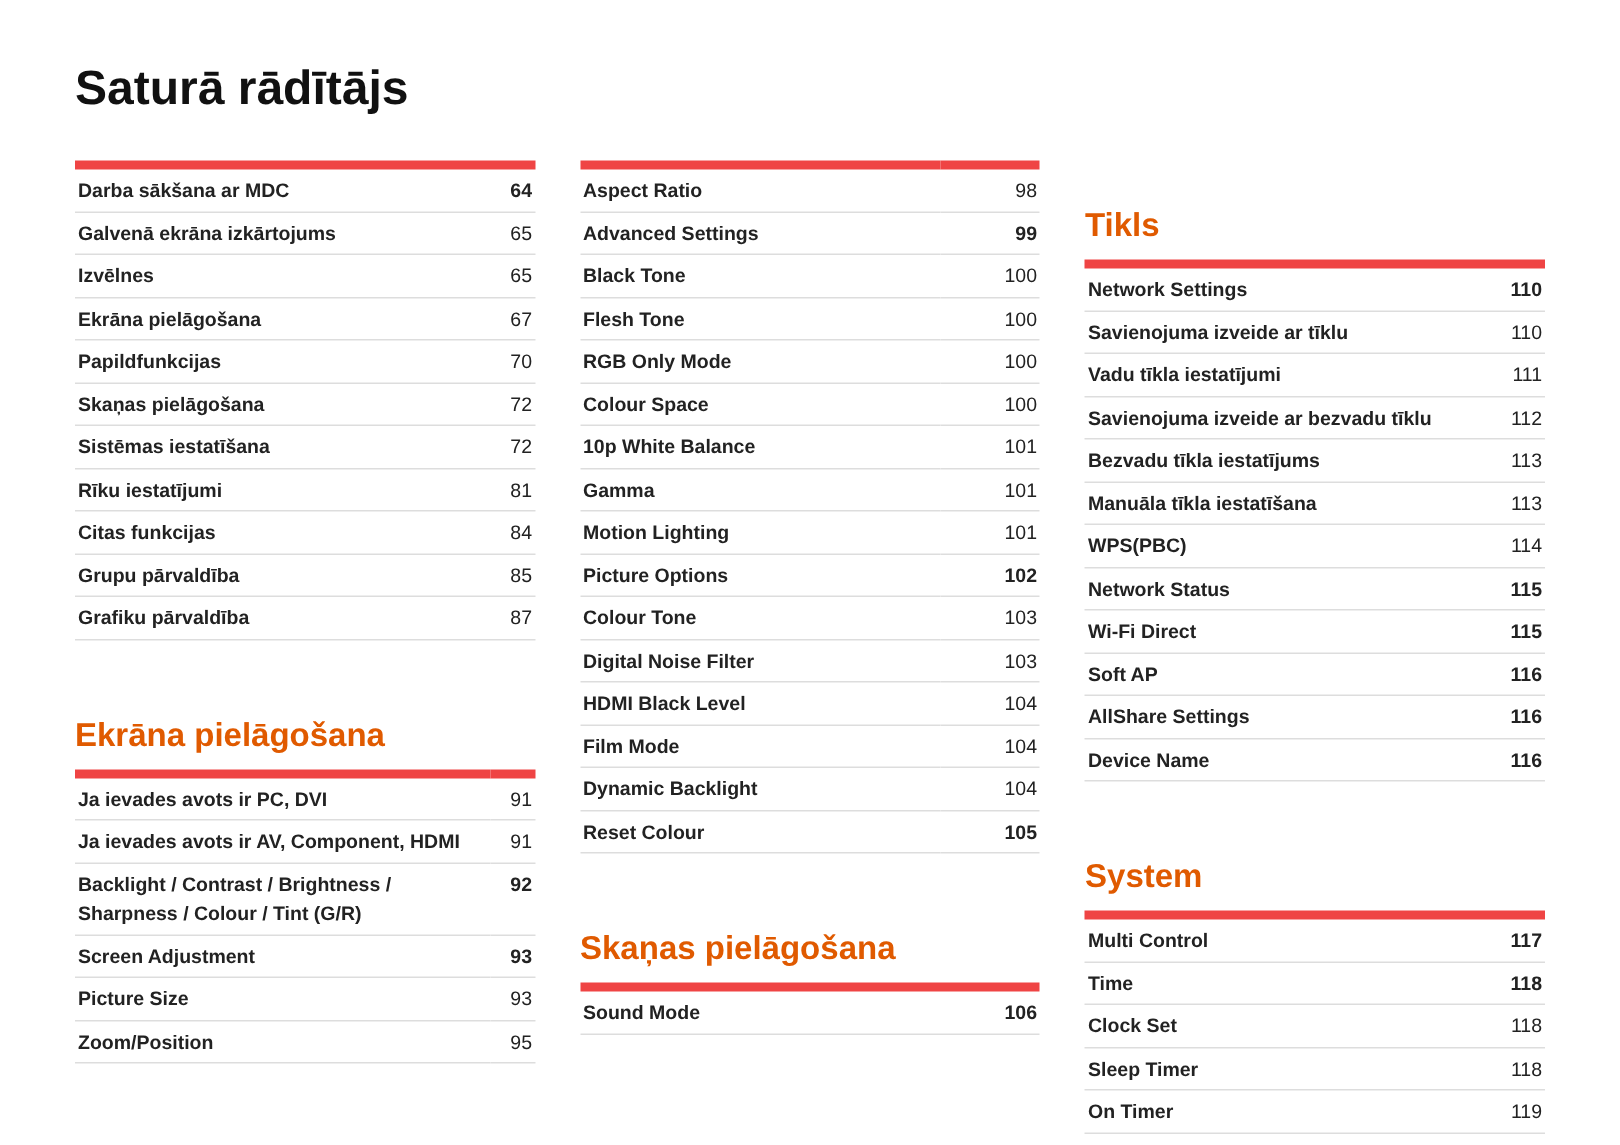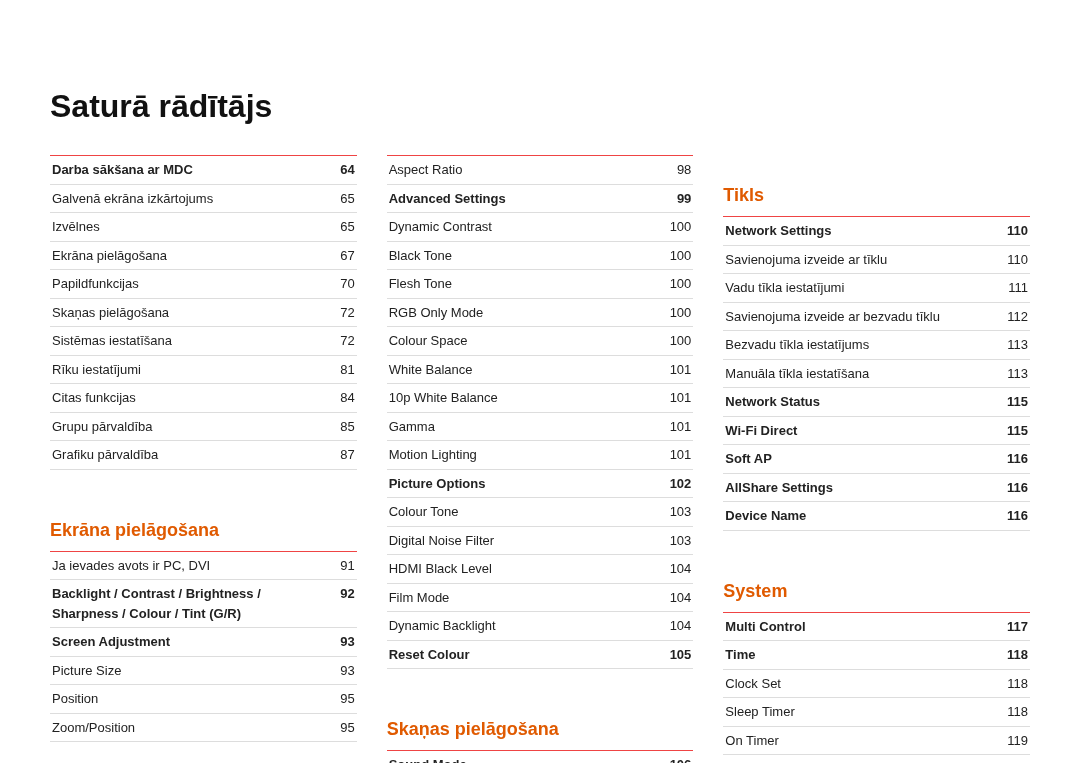--- a/index.html
+++ b/index.html
@@ -11,64 +11,64 @@
       padding: 40px 50px;
       width: 1080px;
       min-height: 763px;
     }
 
     h1.main-title {
       font-size: 32px;
       font-weight: bold;
       margin-bottom: 30px;
       color: #111;
-      margin-top: 48px;
     }
 
     .columns {
       display: flex;
       gap: 0;
       align-items: flex-start;
     }
 
     .col {
       flex: 1;
       padding-right: 30px;
     }
     .col:last-child { padding-right: 0; }
 
     .section-title {
-      font-size: 18px;
+      font-size: 22px;
       font-weight: bold;
       color: #e05a00;
       margin-bottom: 10px;
       margin-top: 30px;
     }
 
     .toc-table {
       width: 100%;
       border-collapse: collapse;
     }
 
     .toc-table tr {
       border-bottom: 1px solid #ddd;
     }
 
     .toc-table tr:first-child {
-      border-top: 1px solid #ef4444;
+      border-top: 6px solid #ef4444;
     }
 
     .toc-table td {
       padding: 4px 2px;
       vertical-align: top;
       line-height: 1.5;
     }
 
     .toc-table td.label {
       color: #222;
+      font-weight: bold;
     }
 
     .toc-table td.num {
       text-align: right;
       white-space: nowrap;
       padding-left: 10px;
       color: #222;
       min-width: 30px;
     }
 
@@ -142,80 +142,72 @@
         </tbody>
     </table>
     <div class="section-gap"></div>
     <div class="section-title">Ekrāna pielāgošana</div>
     <table class="toc-table">
       <tbody id="col1-s1">
           <tr>
             <td class="label">Ja ievades avots ir PC, DVI</td>
             <td class="num">91</td>
           </tr>
+          <tr>
+            <td class="label">Ja ievades avots ir AV, Component, HDMI</td>
+            <td class="num">91</td>
+          </tr>
           <tr class="bold">
             <td class="label">Backlight / Contrast / Brightness / Sharpness / Colour / Tint (G/R)</td>
             <td class="num">92</td>
           </tr>
           <tr class="bold">
             <td class="label">Screen Adjustment</td>
             <td class="num">93</td>
           </tr>
           <tr>
             <td class="label">Picture Size</td>
             <td class="num">93</td>
           </tr>
           <tr>
-            <td class="label">Position</td>
-            <td class="num">95</td>
-          </tr>
-          <tr>
             <td class="label">Zoom/Position</td>
             <td class="num">95</td>
           </tr>
         </tbody>
     </table>
   </div>
 
   <div class="col">
     <table class="toc-table">
       <tbody id="col2-top">
           <tr>
             <td class="label">Aspect Ratio</td>
             <td class="num">98</td>
           </tr>
           <tr class="bold">
             <td class="label">Advanced Settings</td>
             <td class="num">99</td>
           </tr>
           <tr>
-            <td class="label">Dynamic Contrast</td>
-            <td class="num">100</td>
-          </tr>
-          <tr>
             <td class="label">Black Tone</td>
             <td class="num">100</td>
           </tr>
           <tr>
             <td class="label">Flesh Tone</td>
             <td class="num">100</td>
           </tr>
           <tr>
             <td class="label">RGB Only Mode</td>
             <td class="num">100</td>
           </tr>
           <tr>
             <td class="label">Colour Space</td>
             <td class="num">100</td>
           </tr>
           <tr>
-            <td class="label">White Balance</td>
-            <td class="num">101</td>
-          </tr>
-          <tr>
             <td class="label">10p White Balance</td>
             <td class="num">101</td>
           </tr>
           <tr>
             <td class="label">Gamma</td>
             <td class="num">101</td>
           </tr>
           <tr>
             <td class="label">Motion Lighting</td>
             <td class="num">101</td>
@@ -283,20 +275,24 @@
             <td class="num">112</td>
           </tr>
           <tr>
             <td class="label">Bezvadu tīkla iestatījums</td>
             <td class="num">113</td>
           </tr>
           <tr>
             <td class="label">Manuāla tīkla iestatīšana</td>
             <td class="num">113</td>
           </tr>
+          <tr>
+            <td class="label">WPS(PBC)</td>
+            <td class="num">114</td>
+          </tr>
           <tr class="bold">
             <td class="label">Network Status</td>
             <td class="num">115</td>
           </tr>
           <tr class="bold">
             <td class="label">Wi-Fi Direct</td>
             <td class="num">115</td>
           </tr>
           <tr class="bold">
             <td class="label">Soft AP</td>

